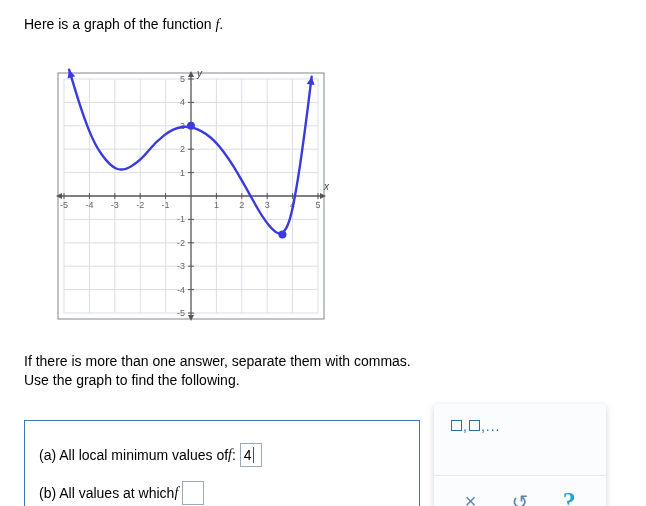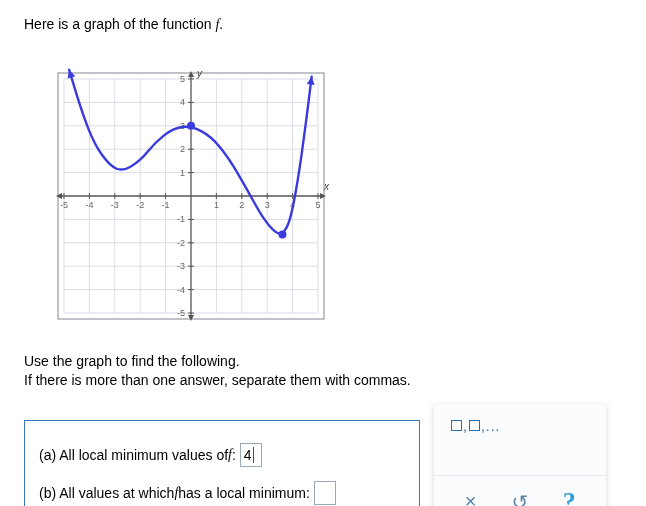--- a/index.html
+++ b/index.html
@@ -103,39 +103,38 @@
       <text x="151" y="16" font-size="10" font-style="italic" fill="#444">y</text>
       <path d="M 23.080000000000005 8.639999999999986 Q 23.080000000000005 8.639999999999986 29.430000000000003 29.69999999999999 Q 35.78 50.75999999999999 42.13 67.14 Q 48.480000000000004 83.52000000000001 56.1 94.05000000000001 Q 63.72 104.58000000000001 70.07 107.50500000000001 Q 76.41999999999999 110.43 85.31 105.165 Q 94.2 99.9 101.82 90.54 Q 109.44 81.18 118.33 74.16 Q 127.22 67.13999999999999 136.11 65.96999999999998 Q 145 64.79999999999998 155.16 70.065 Q 165.32 75.33000000000001 174.20999999999998 86.44500000000002 Q 183.1 97.56000000000003 191.99 112.77000000000001 Q 200.88 127.97999999999999 208.5 142.01999999999998 Q 216.12 156.06 222.47000000000003 163.665 Q 228.82000000000002 171.26999999999998 232.63 172.44 Q 236.44 173.61 240.25 167.175 Q 244.06 160.74 247.87 140.85000000000002 Q 251.67999999999998 120.96000000000001 255.48999999999995 94.05 Q 259.29999999999995 67.13999999999999 262.47499999999997 41.39999999999999 T 265.65 15.659999999999997" fill="none" stroke="#3a3adf" stroke-width="2.4" stroke-linecap="round"></path>
       <polygon points="23.080000000000005,8.639999999999986 29.219157945792205,15.144670607849129 21.55975828119601,17.45412872134323" fill="#3a3adf"></polygon>
       <polygon points="265.65,15.659999999999997 268.64054441418614,24.089510312395365 260.7007183985954,23.110141718786164" fill="#3a3adf"></polygon>
       <circle cx="145" cy="64.79999999999998" r="4" fill="#3a3adf"></circle>
       <circle cx="236.44" cy="173.61" r="4" fill="#3a3adf"></circle>
     </svg>
 </div>
 
 <div class="instr">
+  <div>If there is more than one answer, separate them with commas.</div>
   <div>Use the graph to find the following.</div>
-  <div>If there is more than one answer, separate them with commas.</div>
 </div>
 
 <div class="qa-row">
   <div class="qa-box">
     <div class="qa-line">
       <span>(a) All local minimum values of </span>
       <span class="fn">f</span>
       <span>: </span>
       <span class="ans-input">
         <span>4</span>
           <span class="caret"></span>
       </span>
     </div>
     <div class="qa-line">
       <span>(b) All values at which </span>
       <span class="fn">f</span>
-      <span> has a local minimum: </span>
       <span class="ans-input">
         <span></span>
       </span>
     </div>
   </div>
 
   <div class="tool-panel">
     <div class="tool-top">
       <span class="comma-btn">
         <span class="sq"></span>,<span class="sq"></span><span>,...</span>

